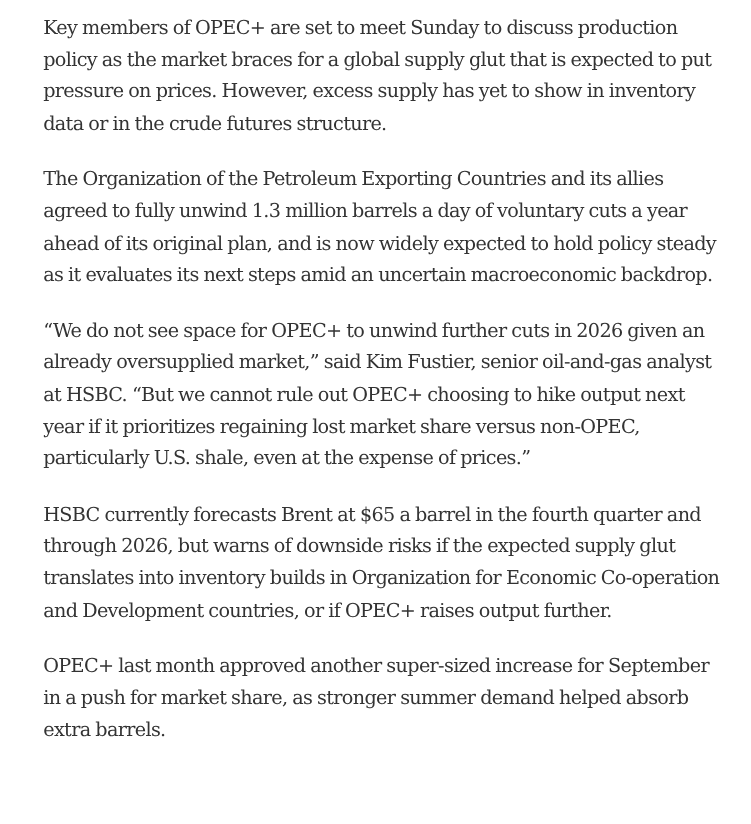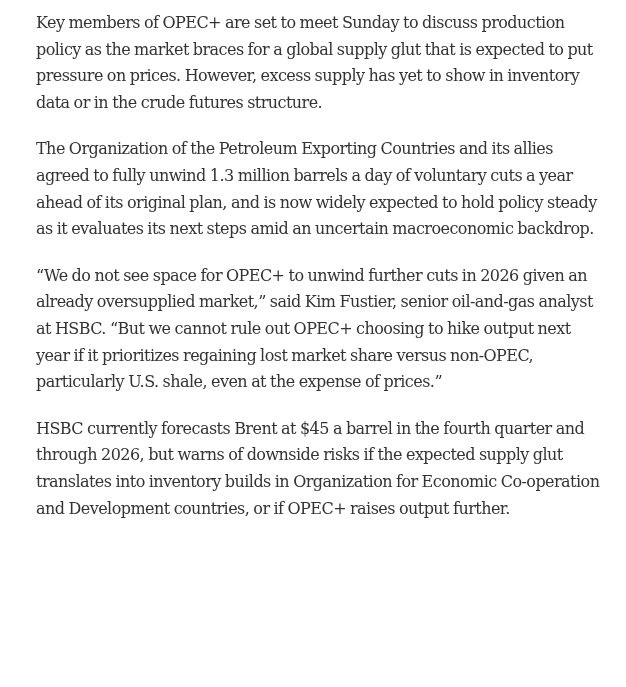--- a/index.html
+++ b/index.html
@@ -29,14 +29,15 @@
       font-weight: 300;
     }
   </style>
 </head>
 <body>
 
 <div class="article">
   <p class="para">Key members of OPEC+ are set to meet Sunday to discuss production policy as the market braces for a global supply glut that is expected to put pressure on prices. However, excess supply has yet to show in inventory data or in the crude futures structure.</p>
   <p class="para">The Organization of the Petroleum Exporting Countries and its allies agreed to fully unwind 1.3 million barrels a day of voluntary cuts a year ahead of its original plan, and is now widely expected to hold policy steady as it evaluates its next steps amid an uncertain macroeconomic backdrop.</p>
   <p class="para">“We do not see space for OPEC+ to unwind further cuts in 2026 given an already oversupplied market,” said Kim Fustier, senior oil-and-gas analyst at HSBC. “But we cannot rule out OPEC+ choosing to hike output next year if it prioritizes regaining lost market share versus non-OPEC, particularly U.S. shale, even at the expense of prices.”</p>
-  <p class="para">HSBC currently forecasts Brent at $45 a barrel in the fourth quarter and through 2026, but warns of downside risks if the expected supply glut translates into inventory builds in Organization for Economic Co-operation and Development countries, or if OPEC+ raises output further.</p>
+  <p class="para">HSBC currently forecasts Brent at $65 a barrel in the fourth quarter and through 2026, but warns of downside risks if the expected supply glut translates into inventory builds in Organization for Economic Co-operation and Development countries, or if OPEC+ raises output further.</p>
+  <p class="para">OPEC+ last month approved another super-sized increase for September in a push for market share, as stronger summer demand helped absorb extra barrels.</p>
 </div>
 
 </body></html>

